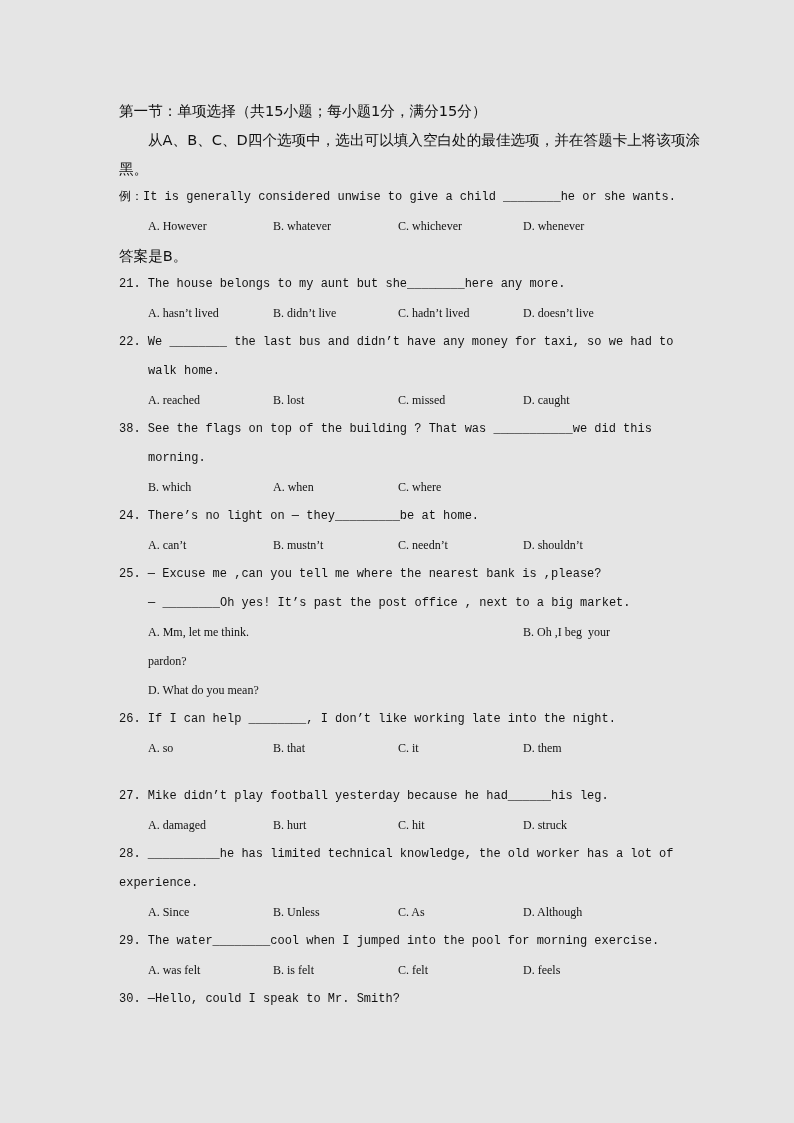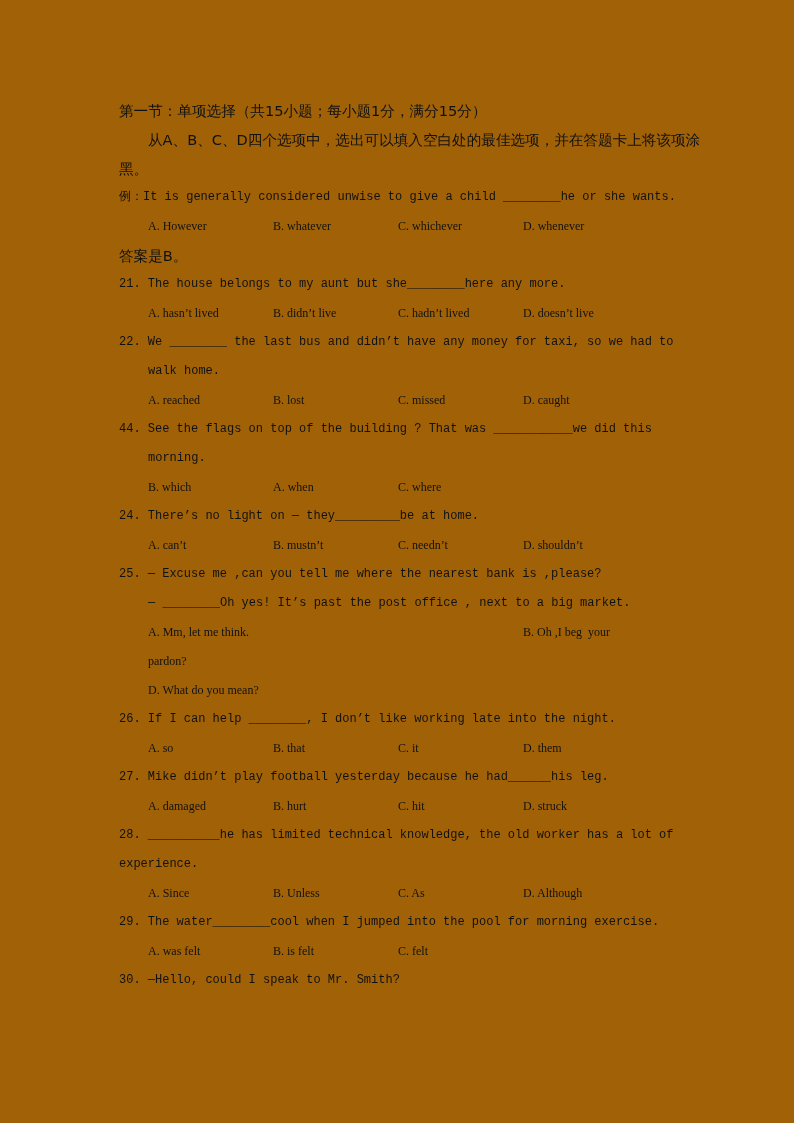--- a/index.html
+++ b/index.html
@@ -1,73 +1,73 @@
 <!DOCTYPE html>
 <html><head>
 <meta charset="utf-8">
 <style>
   * { margin: 0; padding: 0; box-sizing: border-box; }
   html, body { background: #ffffff; }
   body { width: 794px; margin: 0 auto; }
   .page {
     width: 794px;
     height: 1123px;
-    background: #a16207;
+    background: #e5e5e5;
     color: #111111;
     font-family: "Liberation Mono", "DejaVu Sans Mono", monospace;
     overflow: hidden;
   }
   .content { padding: 96px 100px 0 119px; }
   .line {
     font-size: 12px;
     line-height: 29px;
     white-space: pre;
   }
   .line.cn {
     font-size: 14.6px;
     font-family: "DejaVu Sans", "Liberation Sans", "Liberation Mono", sans-serif;
   }
   .ind { padding-left: 29px; }
   .opts { display: grid; padding-left: 29px; font-family: Liberation Serif, serif; }
   .opts.row4 { grid-template-columns: 125px 125px 125px auto; }
   .opts.row2 { grid-template-columns: 375px auto; }
   .opts.row1 { grid-template-columns: auto; }
-  .gap { }
+  .gap { margin-top: 19px; }
   .opt { white-space: pre; }
 </style>
 </head>
 <body>
 
 <div class="page">
   <div class="content" id="content">
       <div class="line cn">第一节：单项选择（共15小题；每小题1分，满分15分）</div>
       <div class="line cn ind">从A、B、C、D四个选项中，选出可以填入空白处的最佳选项，并在答题卡上将该项涂</div>
       <div class="line cn">黑。</div>
       <div class="line">例：It is generally considered unwise to give a child ________he or she wants.</div>
       <div class="line opts row4"><span class="opt">A. However</span><span class="opt">B. whatever</span><span class="opt">C. whichever</span><span class="opt">D. whenever</span></div>
       <div class="line cn">答案是B。</div>
       <div class="line">21. The house belongs to my aunt but she________here any more.</div>
       <div class="line opts row4"><span class="opt">A. hasn’t lived</span><span class="opt">B. didn’t live</span><span class="opt">C. hadn’t lived</span><span class="opt">D. doesn’t live</span></div>
       <div class="line">22. We ________ the last bus and didn’t have any money for taxi, so we had to</div>
       <div class="line ind">walk home.</div>
       <div class="line opts row4"><span class="opt">A. reached</span><span class="opt">B. lost</span><span class="opt">C. missed</span><span class="opt">D. caught</span></div>
-      <div class="line">44. See the flags on top of the building ? That was ___________we did this</div>
+      <div class="line">38. See the flags on top of the building ? That was ___________we did this</div>
       <div class="line ind">morning.</div>
       <div class="line opts row4"><span class="opt">B. which</span><span class="opt">A. when</span><span class="opt">C. where</span></div>
       <div class="line">24. There’s no light on — they_________be at home.</div>
       <div class="line opts row4"><span class="opt">A. can’t</span><span class="opt">B. mustn’t</span><span class="opt">C. needn’t</span><span class="opt">D. shouldn’t</span></div>
       <div class="line">25. — Excuse me ,can you tell me where the nearest bank is ,please?</div>
       <div class="line ind">— ________Oh yes! It’s past the post office , next to a big market.</div>
       <div class="line opts row2"><span class="opt">A. Mm, let me think.</span><span class="opt">B. Oh ,I beg  your</span></div>
       <div class="line opts row1"><span class="opt">pardon?</span></div>
       <div class="line opts row2"><span class="opt">D. What do you mean?</span></div>
       <div class="line">26. If I can help ________, I don’t like working late into the night.</div>
       <div class="line opts row4"><span class="opt">A. so</span><span class="opt">B. that</span><span class="opt">C. it</span><span class="opt">D. them</span></div>
       <div class="line gap">27. Mike didn’t play football yesterday because he had______his leg.</div>
       <div class="line opts row4"><span class="opt">A. damaged</span><span class="opt">B. hurt</span><span class="opt">C. hit</span><span class="opt">D. struck</span></div>
       <div class="line">28. __________he has limited technical knowledge, the old worker has a lot of</div>
       <div class="line">experience.</div>
       <div class="line opts row4"><span class="opt">A. Since</span><span class="opt">B. Unless</span><span class="opt">C. As</span><span class="opt">D. Although</span></div>
       <div class="line">29. The water________cool when I jumped into the pool for morning exercise.</div>
-      <div class="line opts row4"><span class="opt">A. was felt</span><span class="opt">B. is felt</span><span class="opt">C. felt</span></div>
+      <div class="line opts row4"><span class="opt">A. was felt</span><span class="opt">B. is felt</span><span class="opt">C. felt</span><span class="opt">D. feels</span></div>
       <div class="line">30. —Hello, could I speak to Mr. Smith?</div>
     </div>
 </div>
 
 </body></html>

